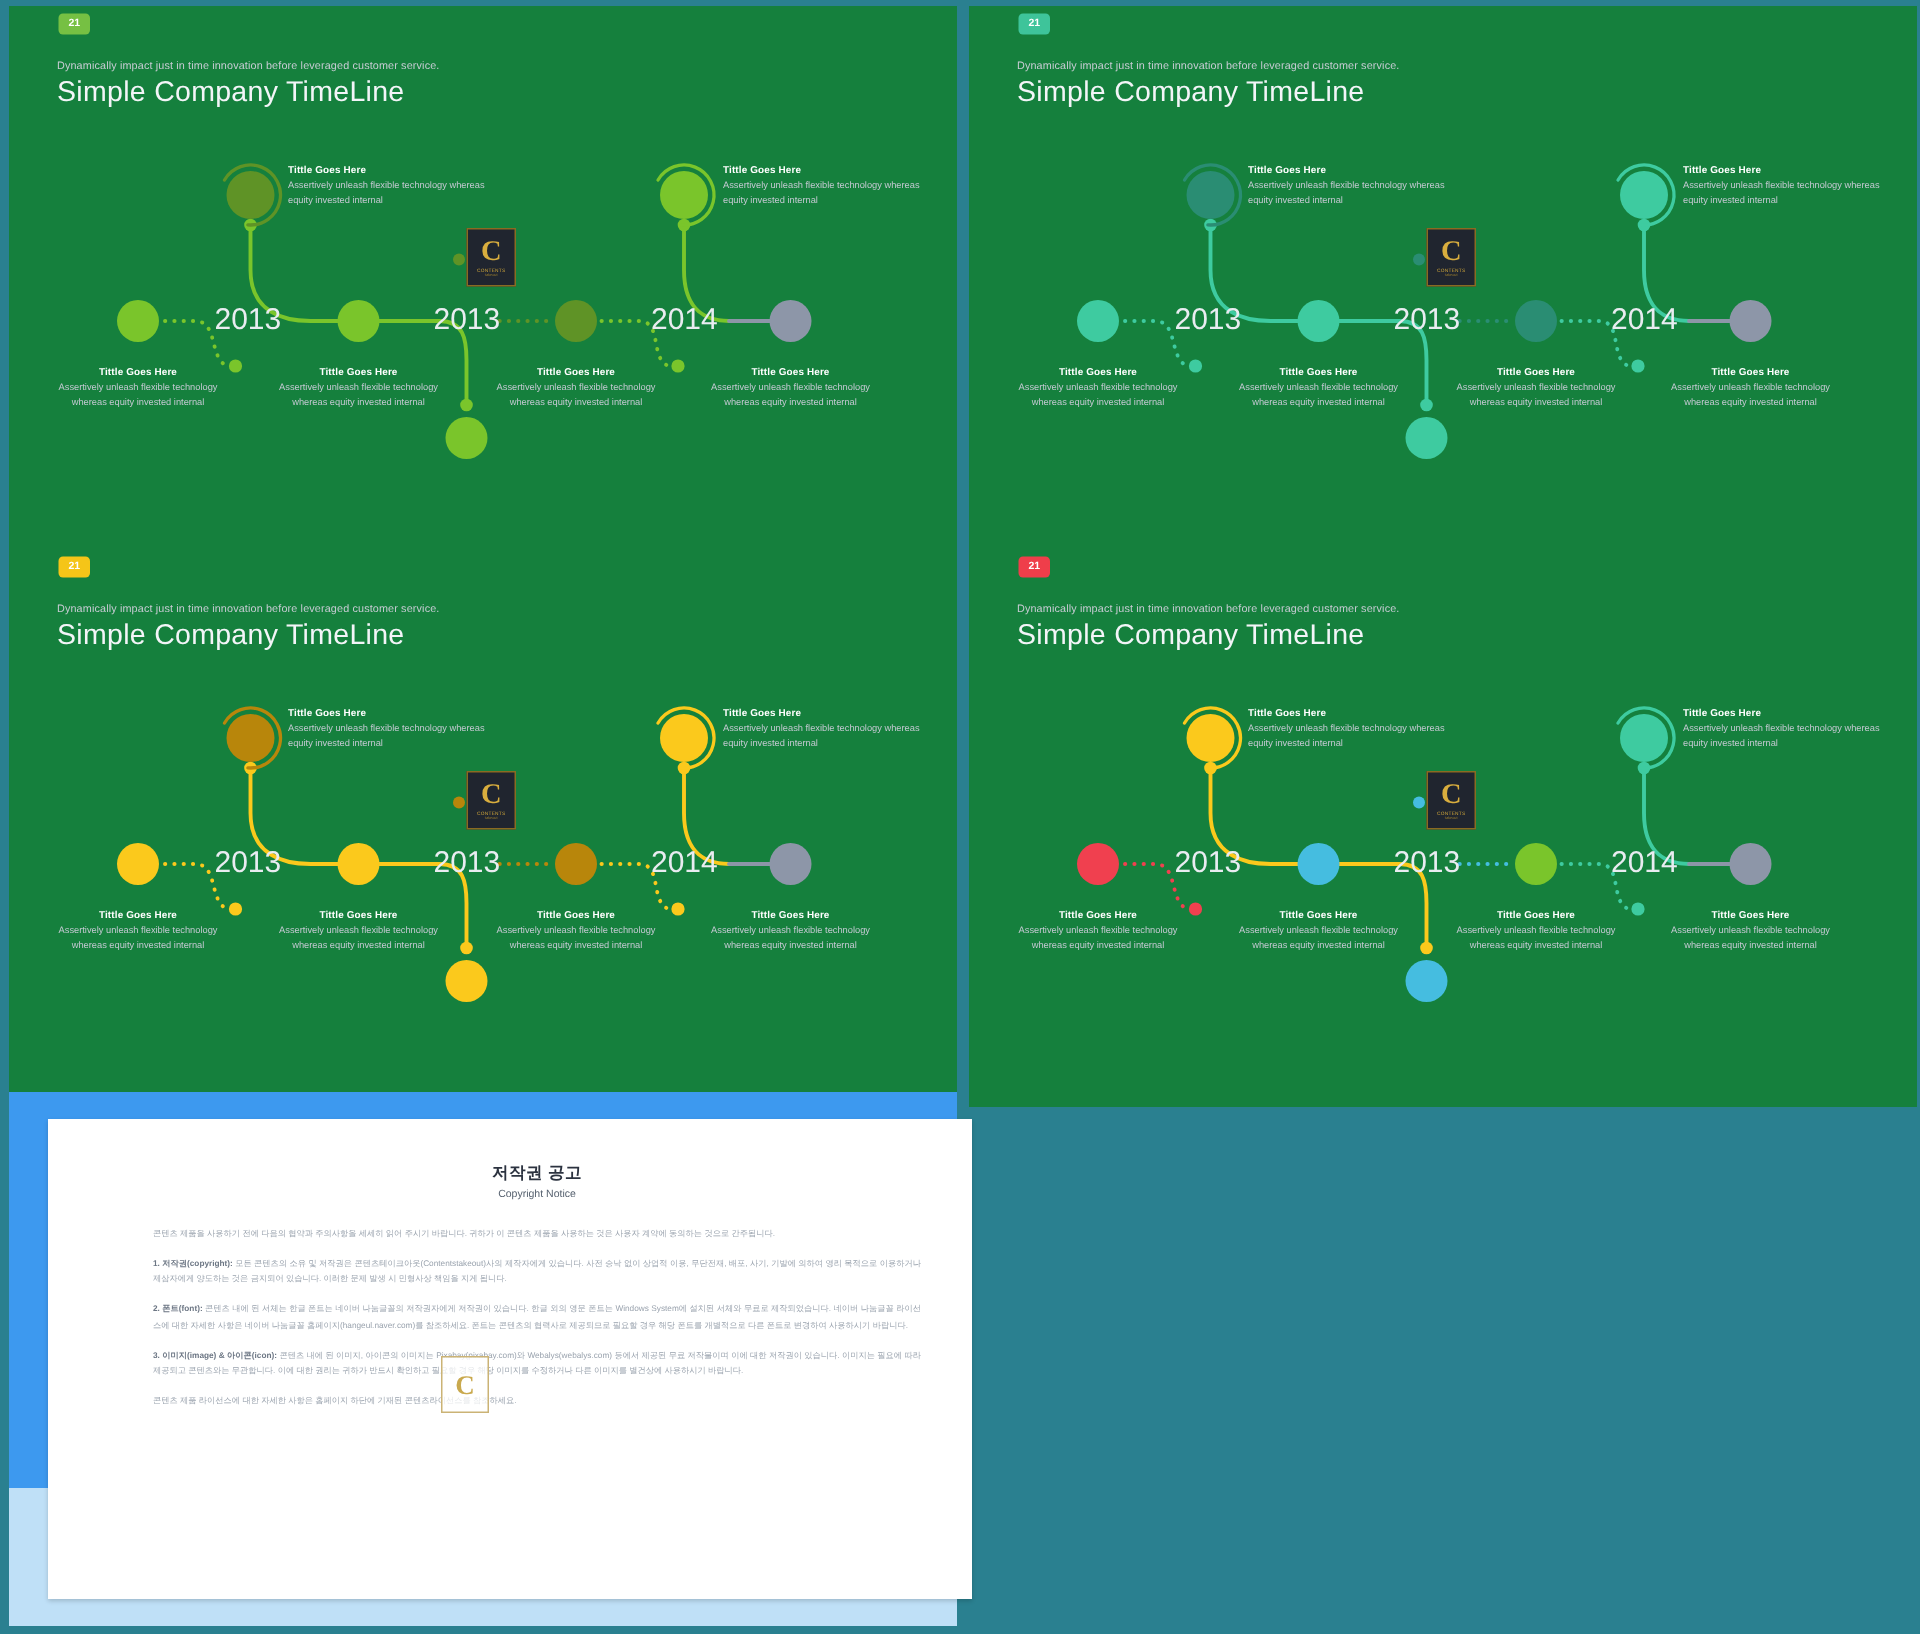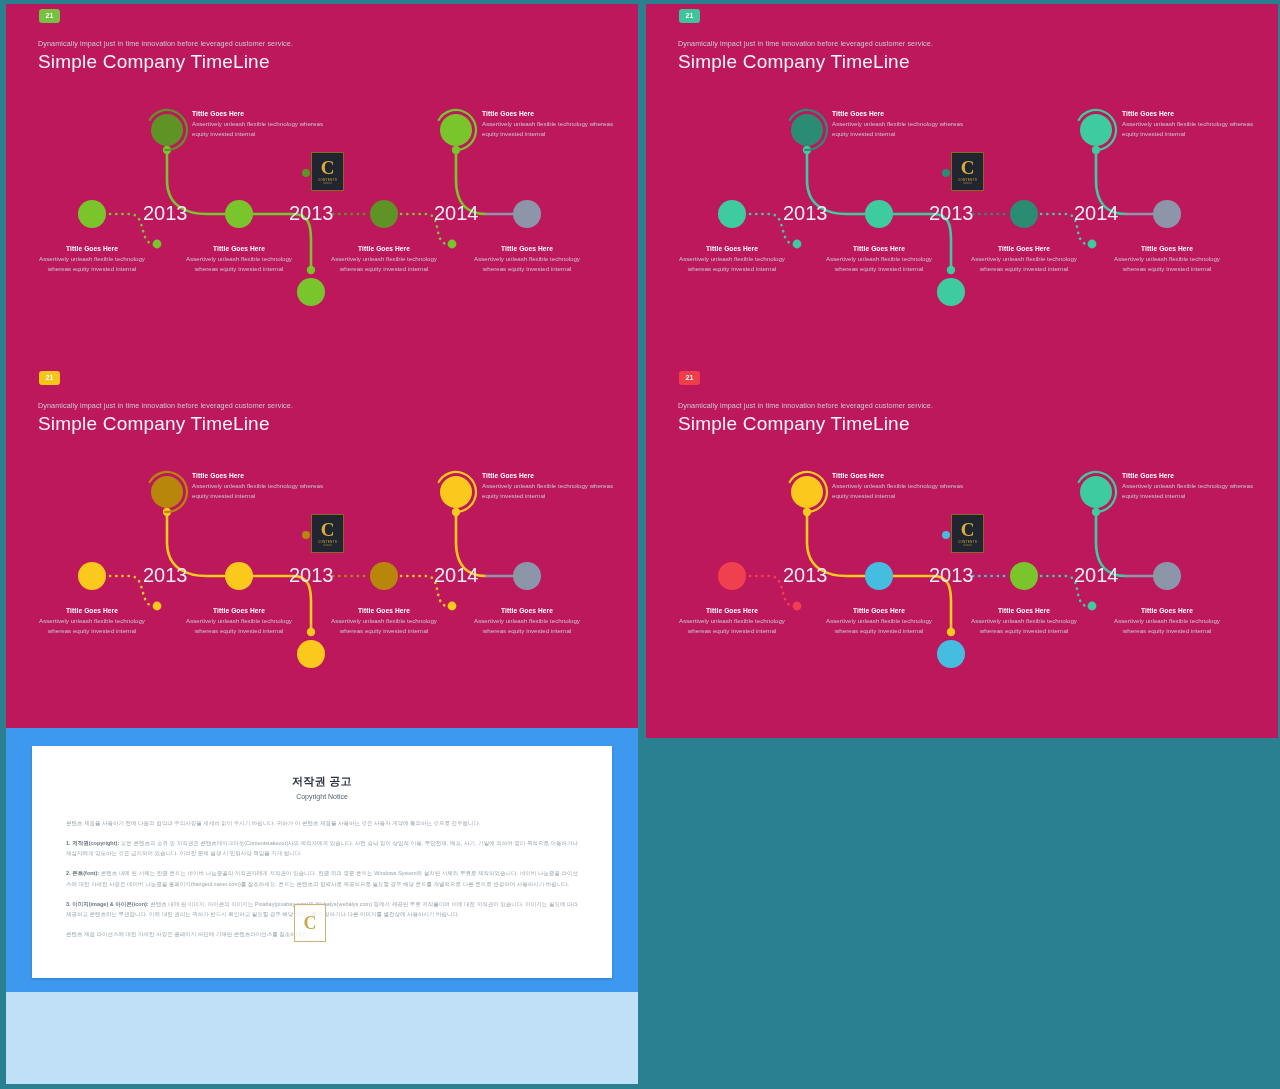--- a/index.html
+++ b/index.html
@@ -11,21 +11,21 @@
     overflow:hidden;
     position:relative;
   }
   .grid{
     position:absolute;left:0;top:0;width:1280px;height:1089px;
   }
   
   .slide{
     position:absolute;
     width:632px;height:372px;
-    background:#be185d;
+    background:#15803d;
     overflow:hidden;
   }
   .slide.p1{left:6px;top:4px;}
   .slide.p2{left:646px;top:4px;}
   .slide.p3{left:6px;top:366px;}
   .slide.p4{left:646px;top:366px;}
 
   .badge{
     position:absolute;left:33px;top:5px;
     width:21px;height:14px;border-radius:3px;
@@ -84,23 +84,24 @@
     position:absolute;left:6px;top:728px;
     width:632px;height:356px;
     background:#3d99ef;
   }
   .docpanel .strip-bottom{
     position:absolute;left:0;bottom:0;width:632px;height:92px;
     background:#bfe0f7;
   }
   .paper{
     position:absolute;left:26px;top:18px;
-    width:580px;height:232px;background:#ffffff;
+    width:580px;height:320px;background:#ffffff;
     box-shadow:0 1px 3px rgba(0,0,0,.18);
     overflow:hidden;
+    padding-left:36px;
   }
   .doc-title{
     text-align:center;font-size:11px;font-weight:bold;color:#2c3340;
     margin-top:28px;letter-spacing:.3px;
   }
   .doc-sub{
     text-align:center;font-size:7px;color:#55606e;margin-top:4px;
   }
   .doc-body{
     margin:18px 34px 0 34px;

